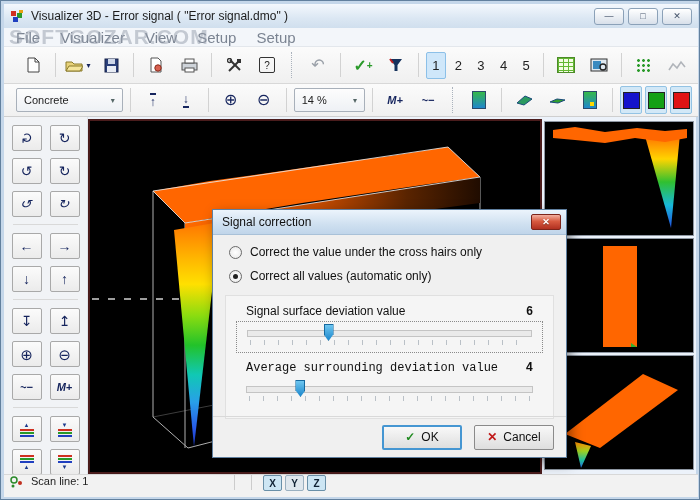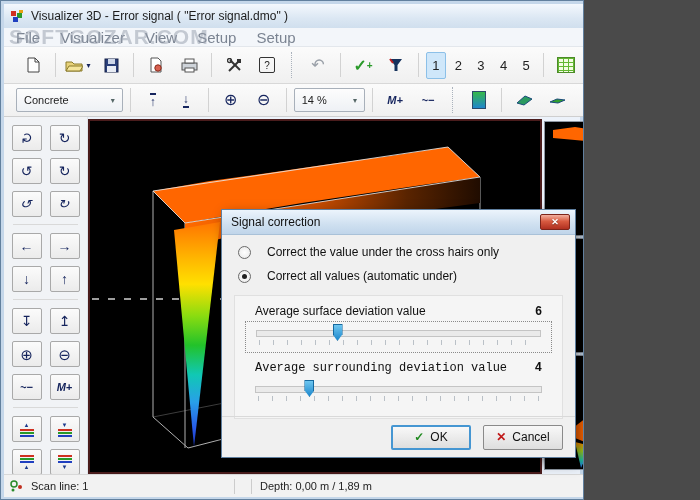--- a/index.html
+++ b/index.html
@@ -1,16 +1,16 @@
 <!DOCTYPE html>
 <html><head>
 <meta charset="utf-8">
 <style>
   html,body{margin:0;padding:0;background:#4a4a4a;}
-  #app{position:relative;width:584px;height:500px;box-sizing:border-box;
+  #app{position:relative;width:700px;height:500px;box-sizing:border-box;
        font-family:"Liberation Sans",sans-serif;background:#ecf2fa;
        border:1px solid #62809e;box-shadow:inset 0 0 0 3px #c5d7ea;overflow:hidden;}
   
   #titlebar{position:absolute;left:3px;top:3px;width:694px;height:24px;
     background:linear-gradient(#f4f8fd,#dbe7f3 60%,#d0dfee);display:flex;align-items:center;
     padding:0 6px;box-sizing:border-box;font-size:12px;color:#1c1c1c;}
   #titlebar .ticon{margin-right:6px;display:flex;}
   #wincontrols{margin-left:auto;display:flex;gap:4px;}
   .winbtn{width:28px;height:15px;border:1px solid #8ba1b8;border-radius:3px;
     background:linear-gradient(#ffffff,#d8e0ea);display:flex;align-items:center;justify-content:center;
@@ -66,30 +66,30 @@
   .layers .tri{font-size:6px;color:#1c3a8c;}
   .layers .bars{width:14px;height:8px;
     background:linear-gradient(#d03020 0 2px,transparent 2px 3px,#2a9a2a 3px 5px,transparent 5px 6px,#2040c0 6px 8px);}
   
   #mainview{position:absolute;left:87px;top:118px;width:450px;height:351px;background:#000;
     border:2px solid #4a1c1c;}
   #rightpanel{position:absolute;left:543px;top:118px;width:154px;height:355px;
     display:flex;flex-direction:column;gap:2px;padding-top:2px;box-sizing:border-box;}
   .thumb{width:150px;height:115px;background:#000;border:1px solid #8d96a2;box-sizing:border-box;}
   
-  #dialog{position:absolute;left:220px;top:208px;width:353px;height:247px;z-index:20;
+  #dialog{position:absolute;left:211px;top:208px;width:353px;height:247px;z-index:20;
     background:#f0f0f0;border:1px solid #5f7f9f;box-shadow:4px 5px 12px rgba(0,0,0,.45);}
   .dlg-title{height:24px;background:linear-gradient(#ecf4fc,#cfe0f0 60%,#c0d5ea);
     border-bottom:1px solid #a9c1d8;display:flex;align-items:center;padding:0 9px;
     font-size:12px;color:#101010;position:relative;}
   .dlg-close{position:absolute;right:5px;top:4px;width:30px;height:16px;border-radius:2px;
     background:linear-gradient(#f2b0a0,#d85a40 45%,#b03020);border:1px solid #7c241a;
     color:#fff;font-size:9px;font-weight:bold;display:flex;align-items:center;justify-content:center;
     box-sizing:border-box;text-shadow:0 1px 1px rgba(0,0,0,.4);}
-  .radio-row{display:flex;align-items:center;gap:16px;margin:10px 0 0 16px;font-size:12px;color:#101010;}
+  .radio-row{display:flex;align-items:center;gap:8px;margin:10px 0 0 16px;font-size:12px;color:#101010;}
   .rb{width:13px;height:13px;border-radius:50%;border:1px solid #6a6a6a;
     background:radial-gradient(#ffffff,#e6e6e6);box-sizing:border-box;flex:none;}
   .rb.on::after{content:"";display:block;width:5px;height:5px;margin:3px;border-radius:50%;background:#1f1f1f;}
   .dlg-group{margin:12px 12px 0;background:#f5f5f5;border:1px solid #e0e0e0;padding:8px 10px 10px;}
   .sl-label-row{display:flex;justify-content:space-between;font-size:12px;color:#101010;padding:0 10px;}
   .sl-value{font-weight:bold;}
   .slider-wrap{position:relative;height:30px;margin-top:3px;}
   .slider-wrap.focus{border:1px dotted #8a8a8a;}
   .track{position:absolute;left:10px;right:10px;top:8px;height:5px;background:#eaeaea;
     border:1px solid #c4c4c4;}
@@ -101,21 +101,21 @@
   .dlg-footer{position:absolute;left:0;right:0;bottom:0;height:41px;border-top:1px solid #d9d9d9;
     display:flex;justify-content:flex-end;align-items:center;gap:12px;padding:0 12px;box-sizing:border-box;}
   .btn{width:80px;height:25px;display:flex;align-items:center;justify-content:center;gap:6px;
     background:linear-gradient(#f8f8f8,#dedede);border:1px solid #8a8a8a;border-radius:2px;
     font-size:12px;color:#101010;box-sizing:border-box;}
   .btn.default{border:2px solid #4596d2;}
   .ok-ic{color:#1f8a1f;font-weight:bold;}
   .x-ic{color:#c01818;font-weight:bold;}
   
   #statusbar{position:absolute;left:3px;top:473px;width:694px;height:23px;background:#f2f2f2;
-    border-top:1px solid #d8d8d8;display:flex;align-items:center;font-size:11px;color:#222;
+    border-top:1px solid #d8d8d8;display:flex;align-items:flex-start;font-size:11px;color:#222;
     padding:0 5px;box-sizing:border-box;}
   .ssep{width:1px;height:15px;background:#cccccc;margin:0 8px;}
   .s-scan{width:195px;} .s-imp{width:165px;} .s-depth{flex:1;}
   .axis{width:19px;height:16px;border:1px solid #6a90a8;background:#cde6f4;font-size:10px;
     font-weight:bold;display:flex;align-items:center;justify-content:center;border-radius:2px;
     margin-left:3px;color:#123;box-sizing:border-box;}
   .axis.mid{background:#dfe7ed;border-color:#9ab0c0;}
 </style>
 </head>
 <body>
@@ -483,25 +483,25 @@
     <div class="dlg-title">
       <span>Signal correction</span>
       <span class="dlg-close">✕</span>
     </div>
     <div class="radio-row">
       <span class="rb"></span>
       <span>Correct the value under the cross hairs only</span>
     </div>
     <div class="radio-row">
       <span class="rb on"></span>
-      <span>Correct all values (automatic under)</span>
+      <span>Correct all values (automatic only)</span>
     </div>
     <div class="dlg-group">
       <div class="sl-label-row">
-        <span>Average surface deviation value</span>
+        <span>Signal surface deviation value</span>
         <span class="sl-value">6</span>
       </div>
       <div class="slider-wrap focus">
         <div class="track"></div>
         <div class="thumb-h" style="left: 30%;"></div>
         <div class="ticks"></div>
       </div>
       <div class="sl-label-row" style="margin-top:8px;font-family:Liberation Mono, monospace;">
         <span>Average surrounding deviation value</span>
         <span class="sl-value">4</span>
@@ -528,19 +528,18 @@
     <span style="margin-right:6px;display:flex;">
       <svg width="16" height="14">
           <circle cx="5" cy="5" r="3" fill="none" stroke="#2a8a2a" stroke-width="1.5"></circle>
           <circle cx="11" cy="8" r="2" fill="#c03020"></circle>
           <circle cx="4" cy="11" r="1.5" fill="#2a8a2a"></circle>
         </svg>
     </span>
     <span class="s-scan">Scan line: 1</span>
     <span class="ssep"></span>
     <span class="ssep"></span>
-    <span class="s-depth">Depth: 0,00 m / 1,89 m</span>
     <span class="axis">X</span>
     <span class="axis mid">Y</span>
     <span class="axis">Z</span>
   </div>
 
 </div>
 
 </body></html>

